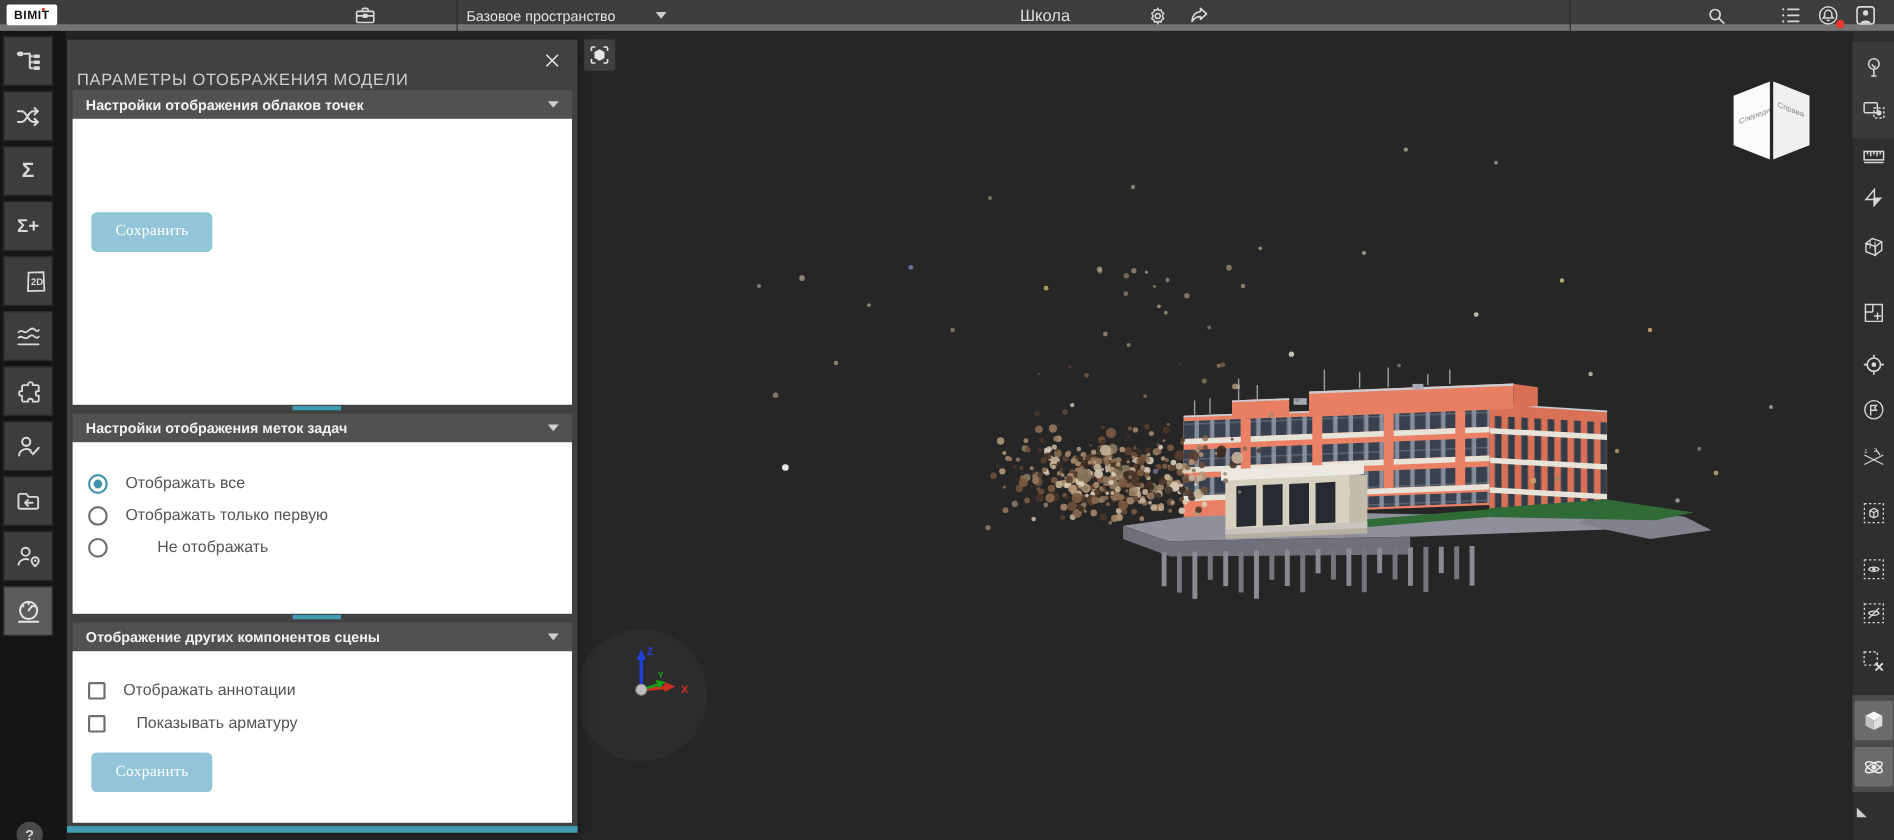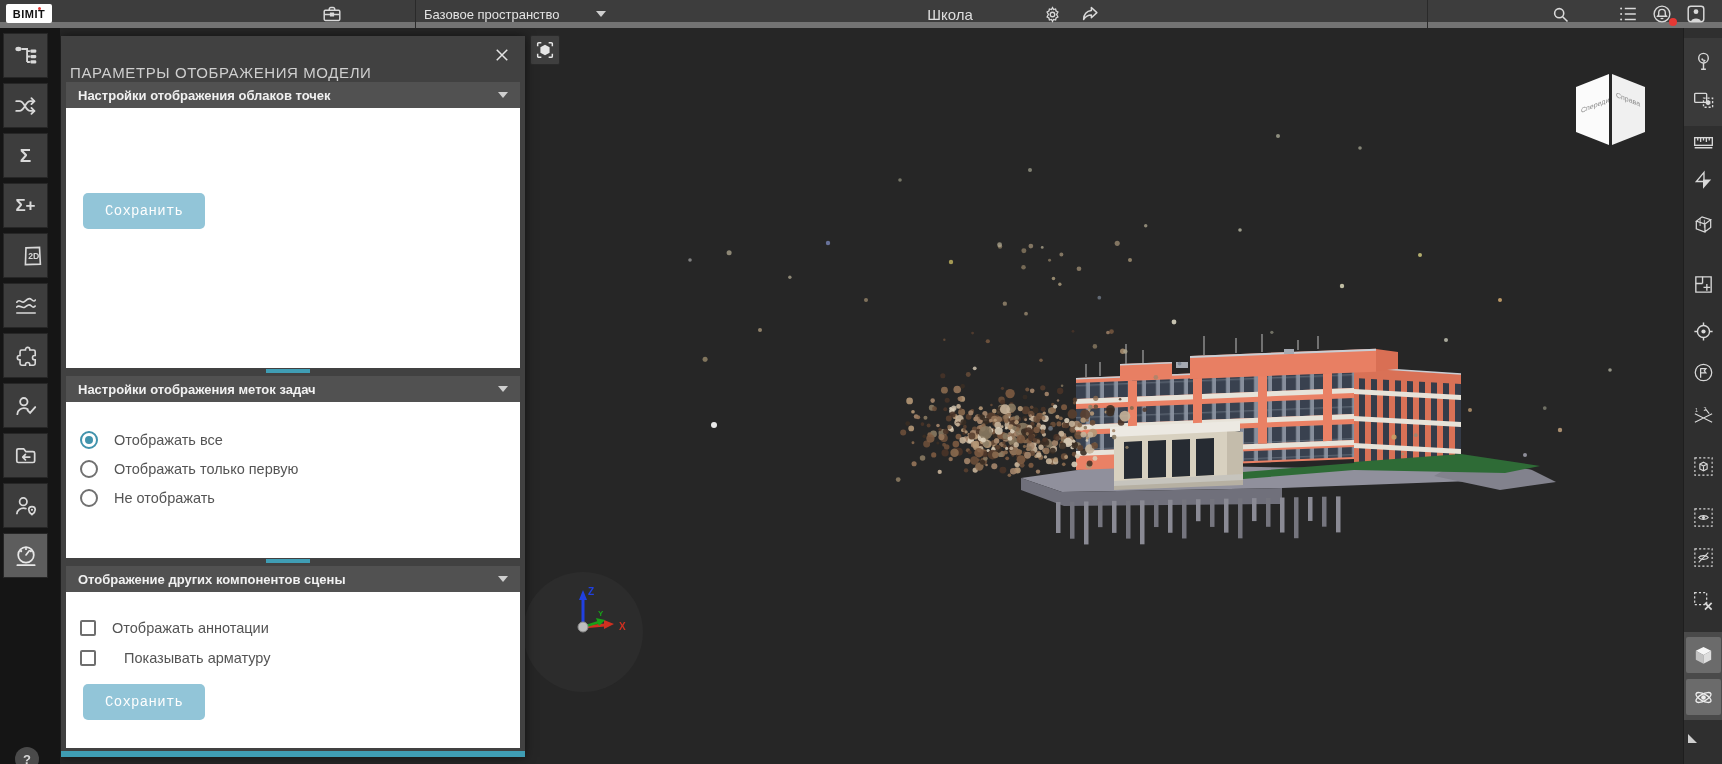--- a/index.html
+++ b/index.html
@@ -63,21 +63,21 @@
   .sec-head{height:26px;background:#515151;display:flex;align-items:center;padding:0 12px;cursor:pointer;}
   .sec-title{font-size:13px;font-weight:bold;color:#f1f1f1;flex:1;}
   .sec-body{background:#ffffff;position:relative;}
   .sec-resize{position:absolute;width:44px;height:4px;background:var(--accent-teal);left:205px;cursor:ns-resize;z-index:2;}
 
   .field{position:absolute;left:20px;top:16px;width:414px;height:48px;border:1px solid #8d8d8d;border-radius:4px;}
   .field-label{position:absolute;top:-7px;left:10px;background:#fff;padding:0 5px;font-size:9.5px;color:#5f5f5f;}
   .field input{position:absolute;left:0;top:0;width:100%;height:100%;border:none;outline:none;background:transparent;
     font-family:"Liberation Sans",sans-serif;font-size:13px;color:#3a3a3a;padding:0 14px;}
   .save-btn{position:absolute;left:17px;background:var(--save-blue);border:none;border-radius:5px;
-    height:36px;padding:0 22px;color:#fefefe;font-size:14px;font-family:Liberation Mono, monospace;
+    height:36px;padding:0 22px;color:#fefefe;font-size:14px;font-family:Liberation Serif, serif;
     cursor:pointer;letter-spacing:.3px;}
 
   .opt-row{position:absolute;left:14px;display:flex;align-items:center;height:24px;cursor:pointer;}
   .radio{width:18px;height:18px;border-radius:50%;border:2px solid #707070;position:relative;flex:none;}
   .radio.checked{border-color:var(--radio-teal);}
   .radio.checked::after{content:"";position:absolute;left:3px;top:3px;width:8px;height:8px;border-radius:50%;
     background:var(--radio-teal);}
   .checkbox{width:16px;height:16px;border:2px solid #6e6e6e;border-radius:2px;flex:none;}
   .opt-label{margin-left:16px;font-size:14.5px;color:#545454;}
 
@@ -1012,21 +1012,21 @@
     </div>
     <div class="sec-body" style="height:156px;">
       <div class="opt-row" style="top:26px;">
         <span class="radio checked"></span>
         <span class="opt-label">Отображать все</span>
       </div>
       <div class="opt-row" style="top:55px;">
         <span class="radio"></span>
         <span class="opt-label">Отображать только первую</span>
       </div>
-      <div class="opt-row" style="top:84px;">
+      <div class="opt-row" style="top:84px;gap:29px;">
         <span class="radio"></span>
         <span class="opt-label">Не отображать</span>
       </div>
     </div>
   </div>
   <div class="sec-resize" style="top:523px;"></div>
 
   <div class="section" style="top:530px;">
     <div class="sec-head">
       <span class="sec-title">Отображение других компонентов сцены</span>

